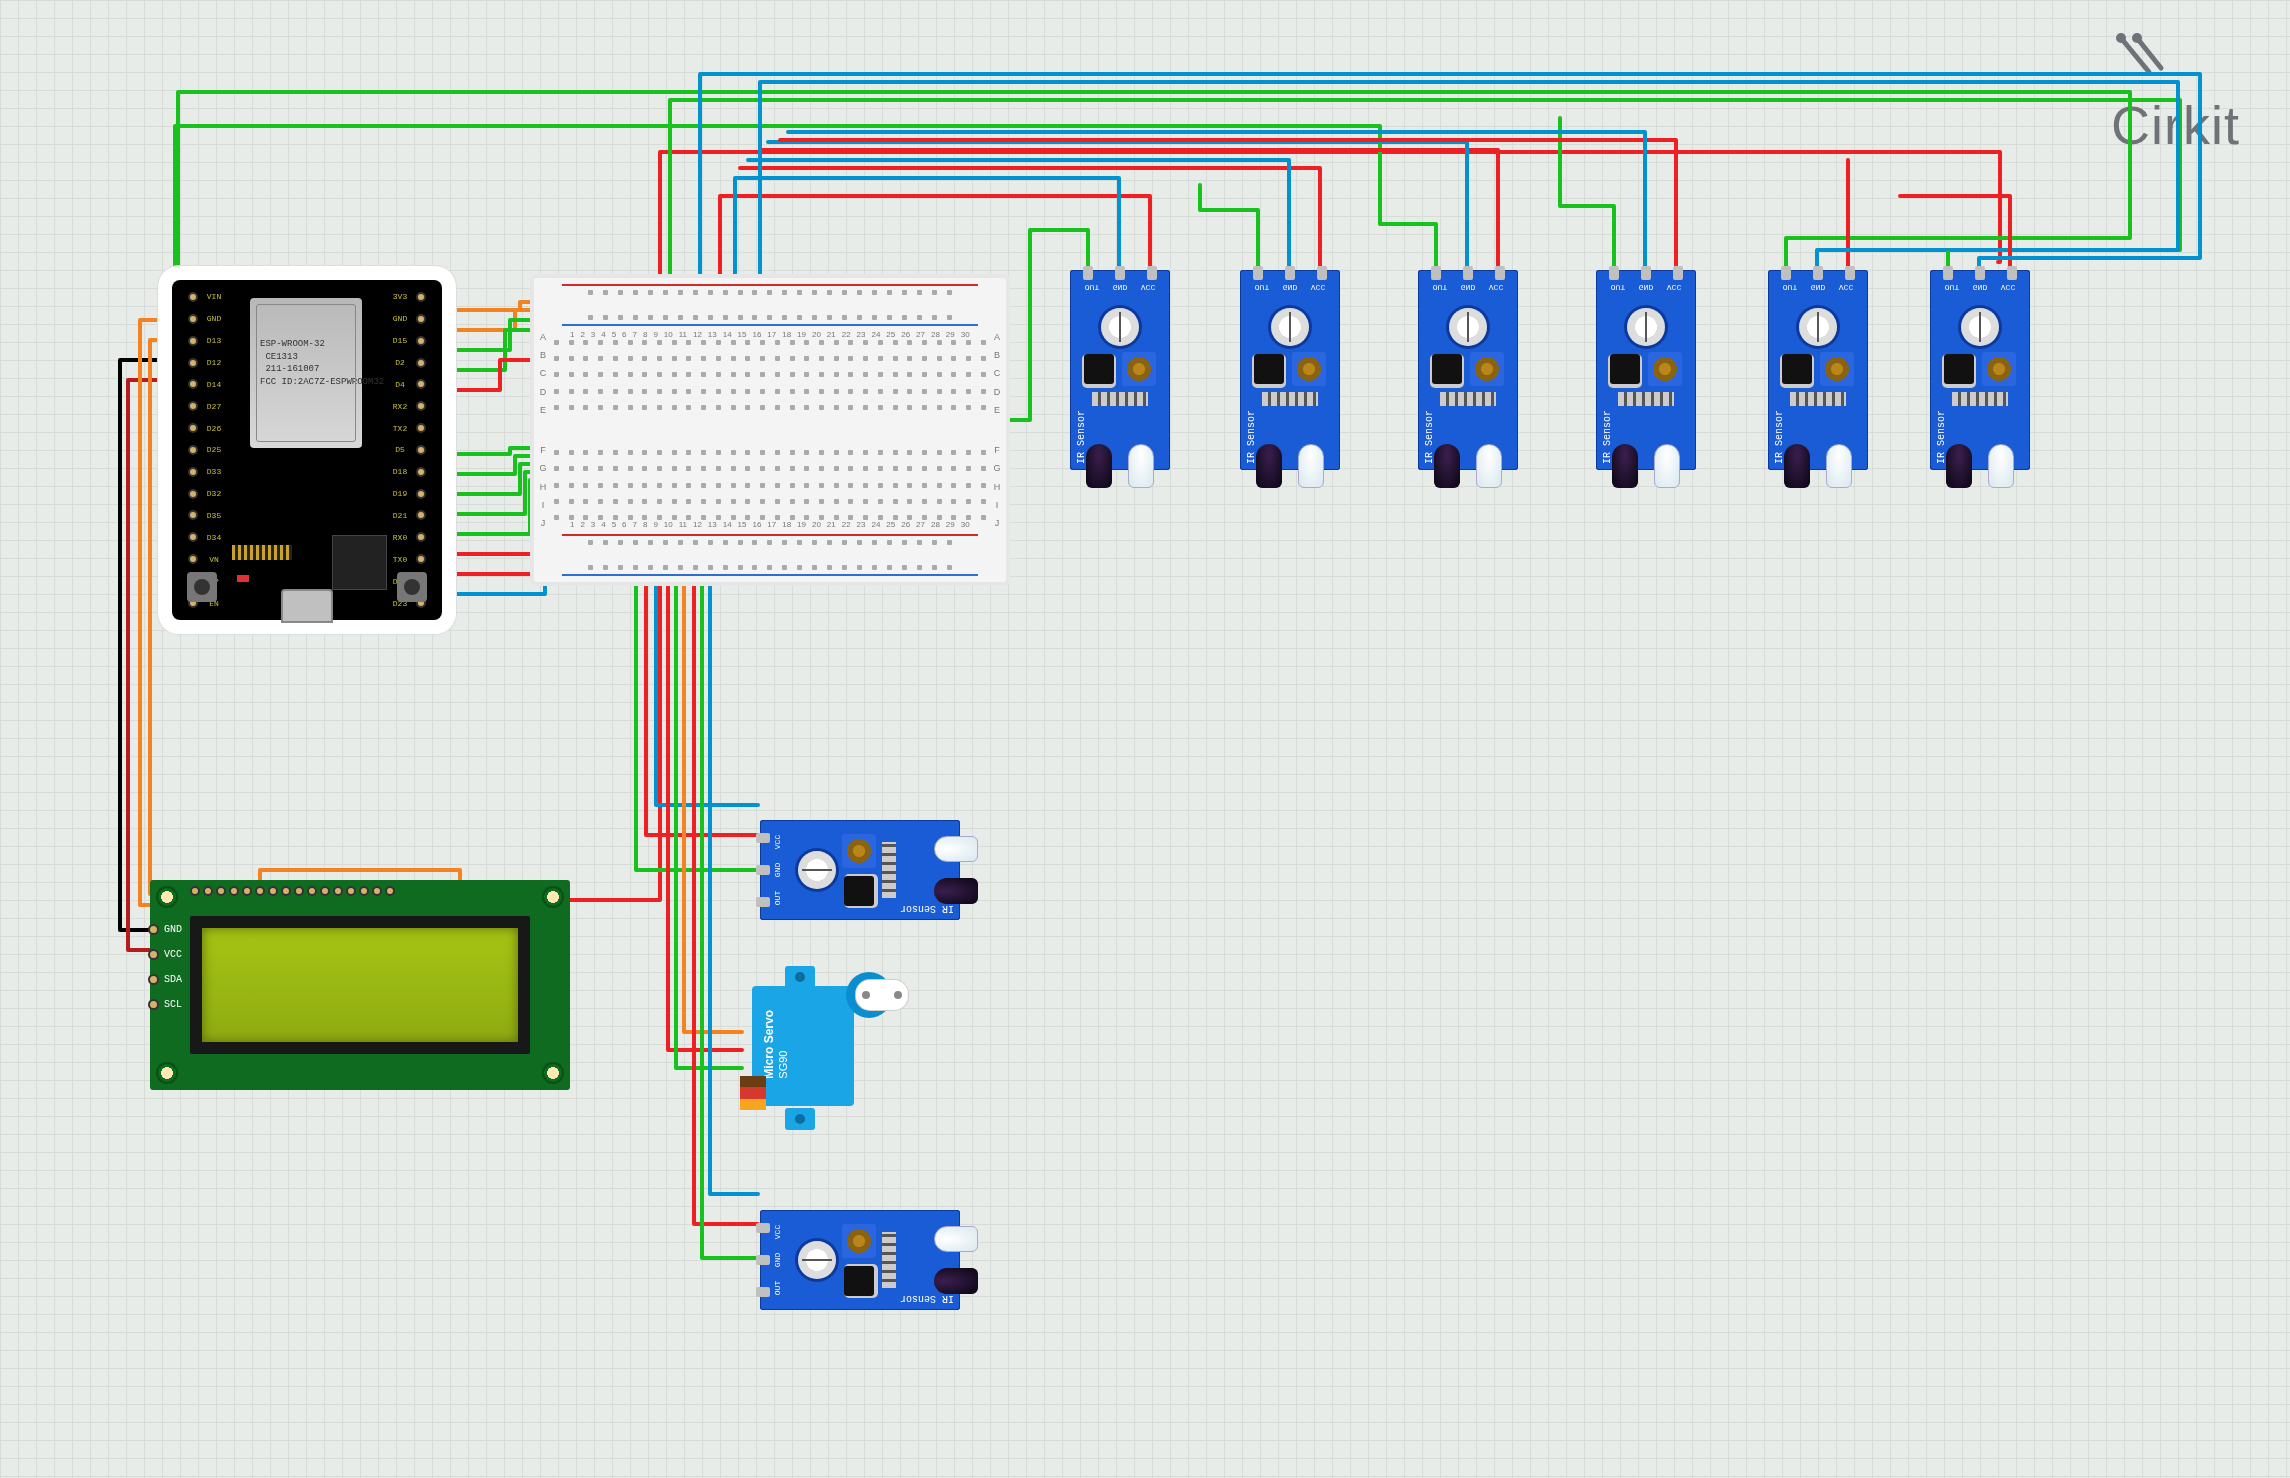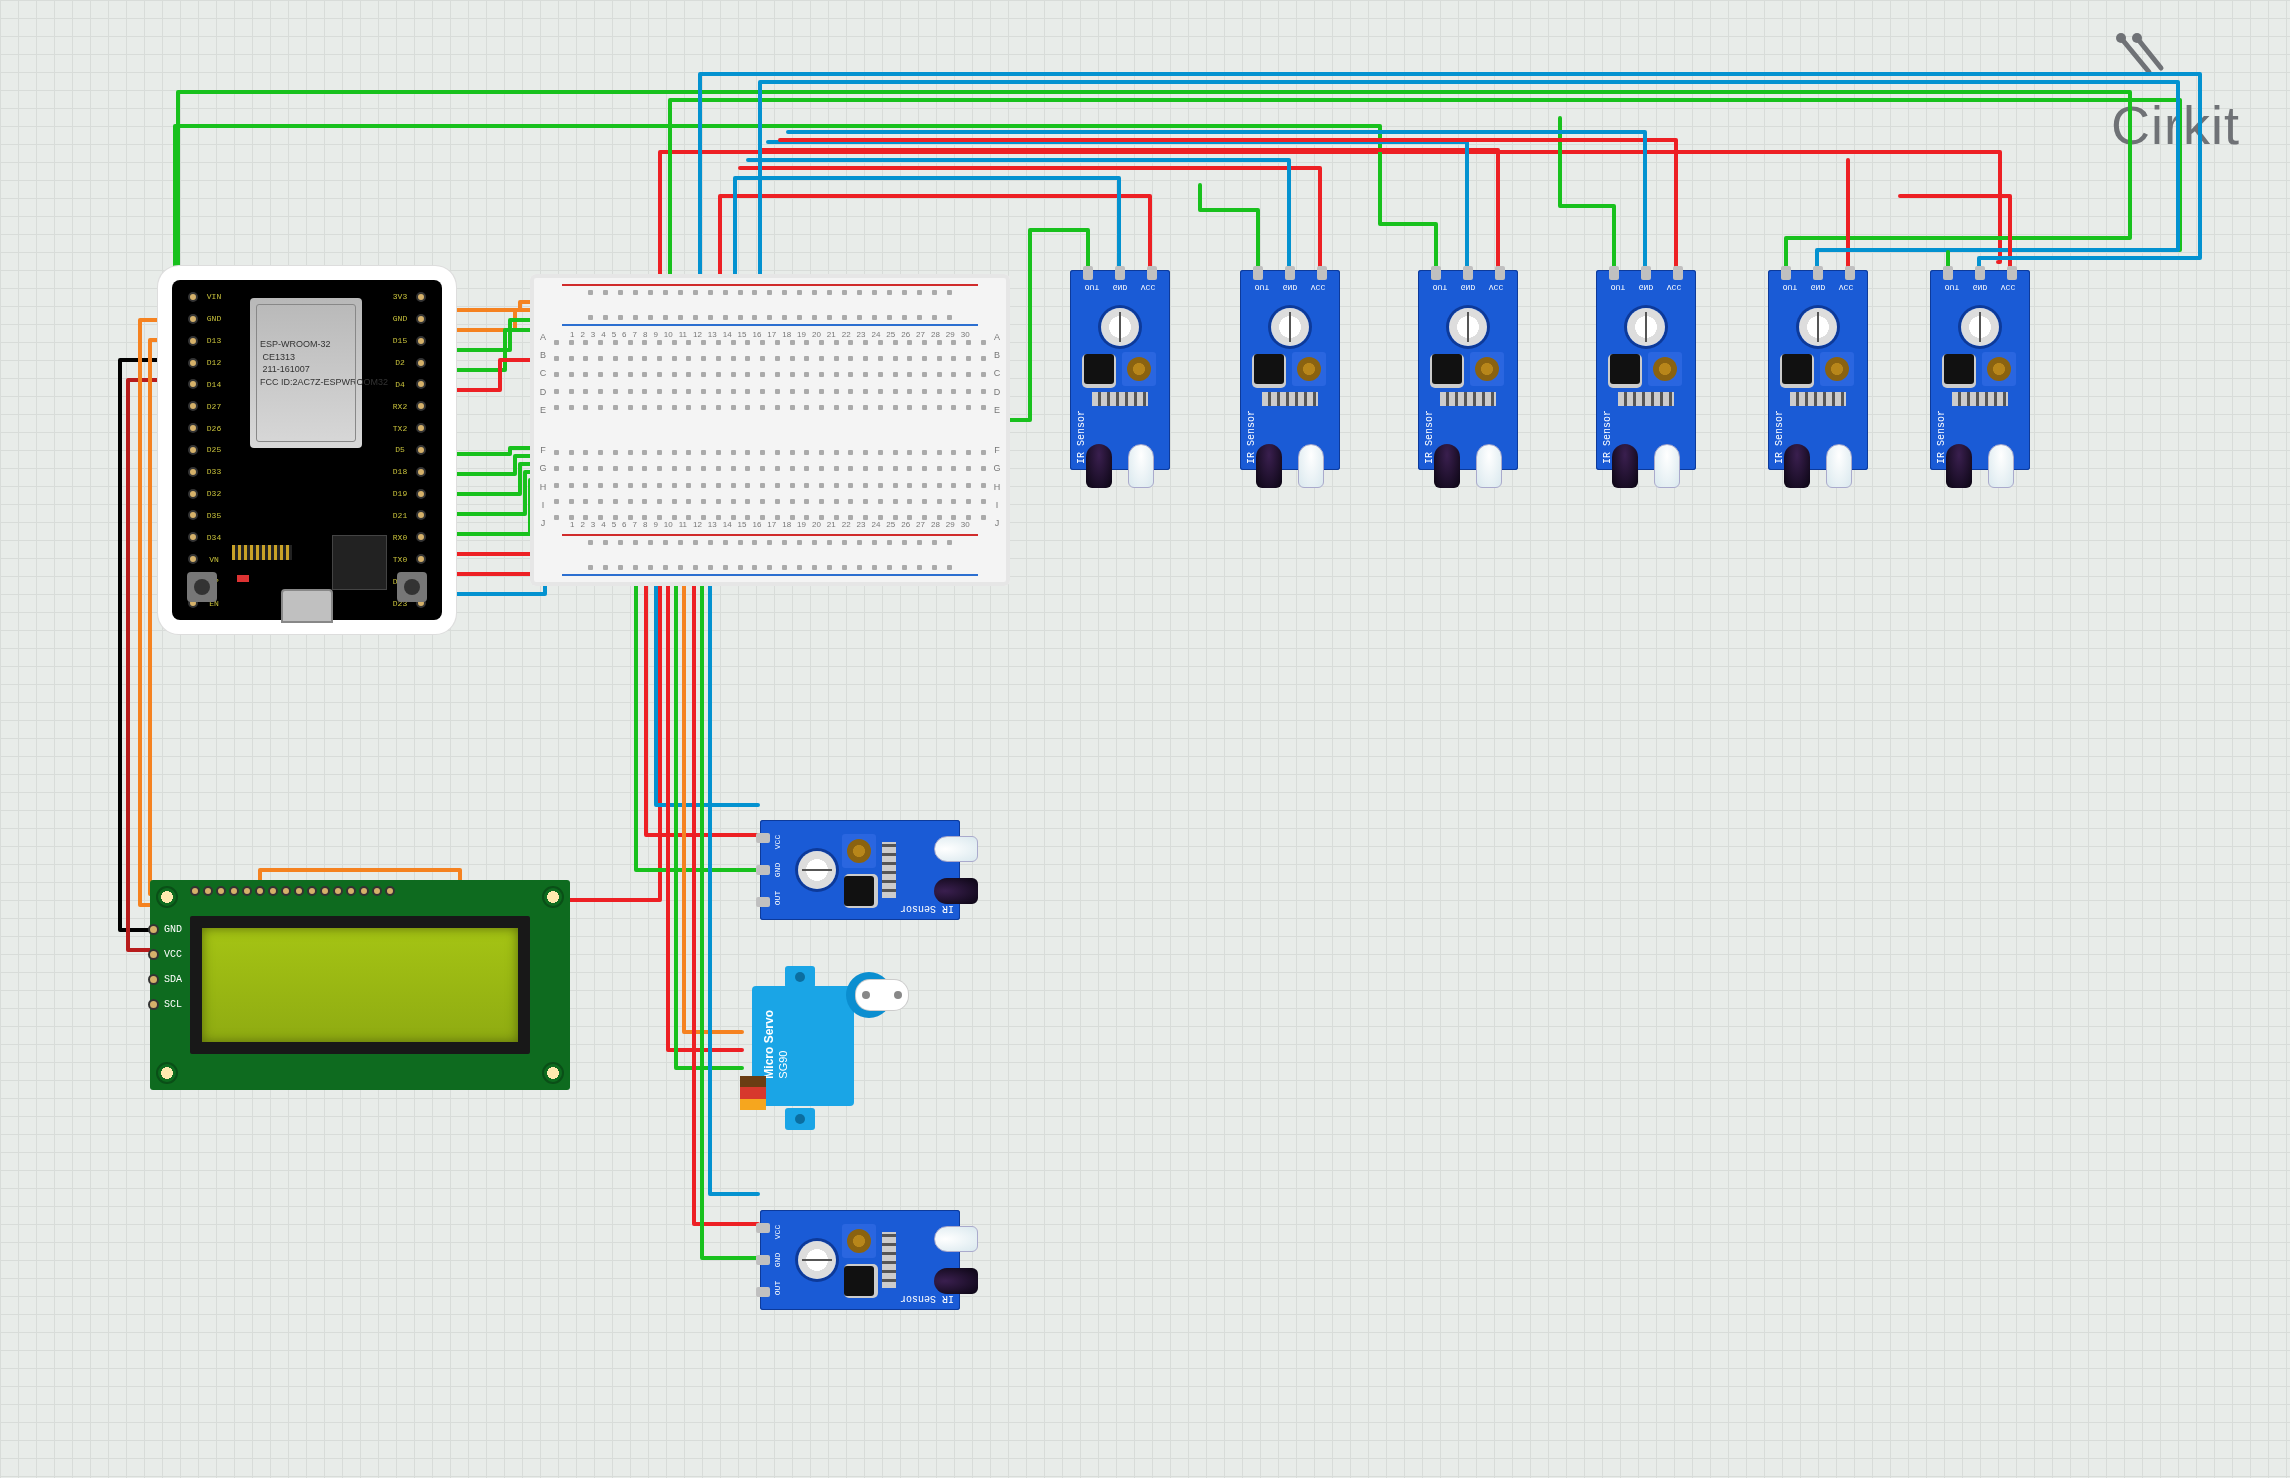--- a/index.html
+++ b/index.html
@@ -54,21 +54,21 @@
   }
   .esp-shield::after{
     content:'';
     position:absolute; inset:6px;
     border:1px solid #888;
     border-radius:3px;
   }
   .esp-shield .chiptext{
     position:absolute; left:10px; top:40px;
     font-size:9px; color:#333; line-height:1.4;
-    font-family: Liberation Sans, sans-serif;
+    font-family: Liberation Mono, monospace;
     white-space:pre;
   }
   .esp32 .pinstrip-l,
   .esp32 .pinstrip-r {
     position:absolute; top:12px; bottom:12px; width:30px;
     display:flex; flex-direction:column; justify-content:space-between;
   }
   .esp32 .pinstrip-l{ left:6px; }
   .esp32 .pinstrip-r{ right:6px; }
   .esp32 .ph { width:10px; height:10px; border-radius:50%; background:#d5b16a; border:2px solid #333; align-self:center; }

